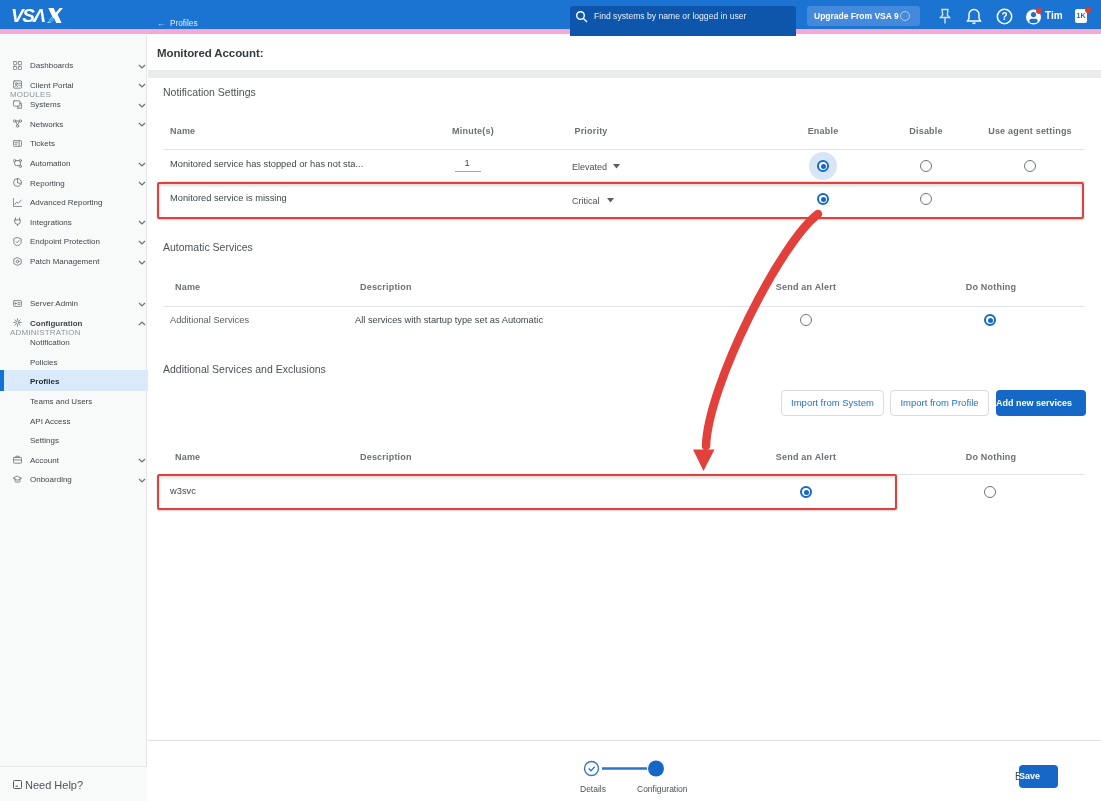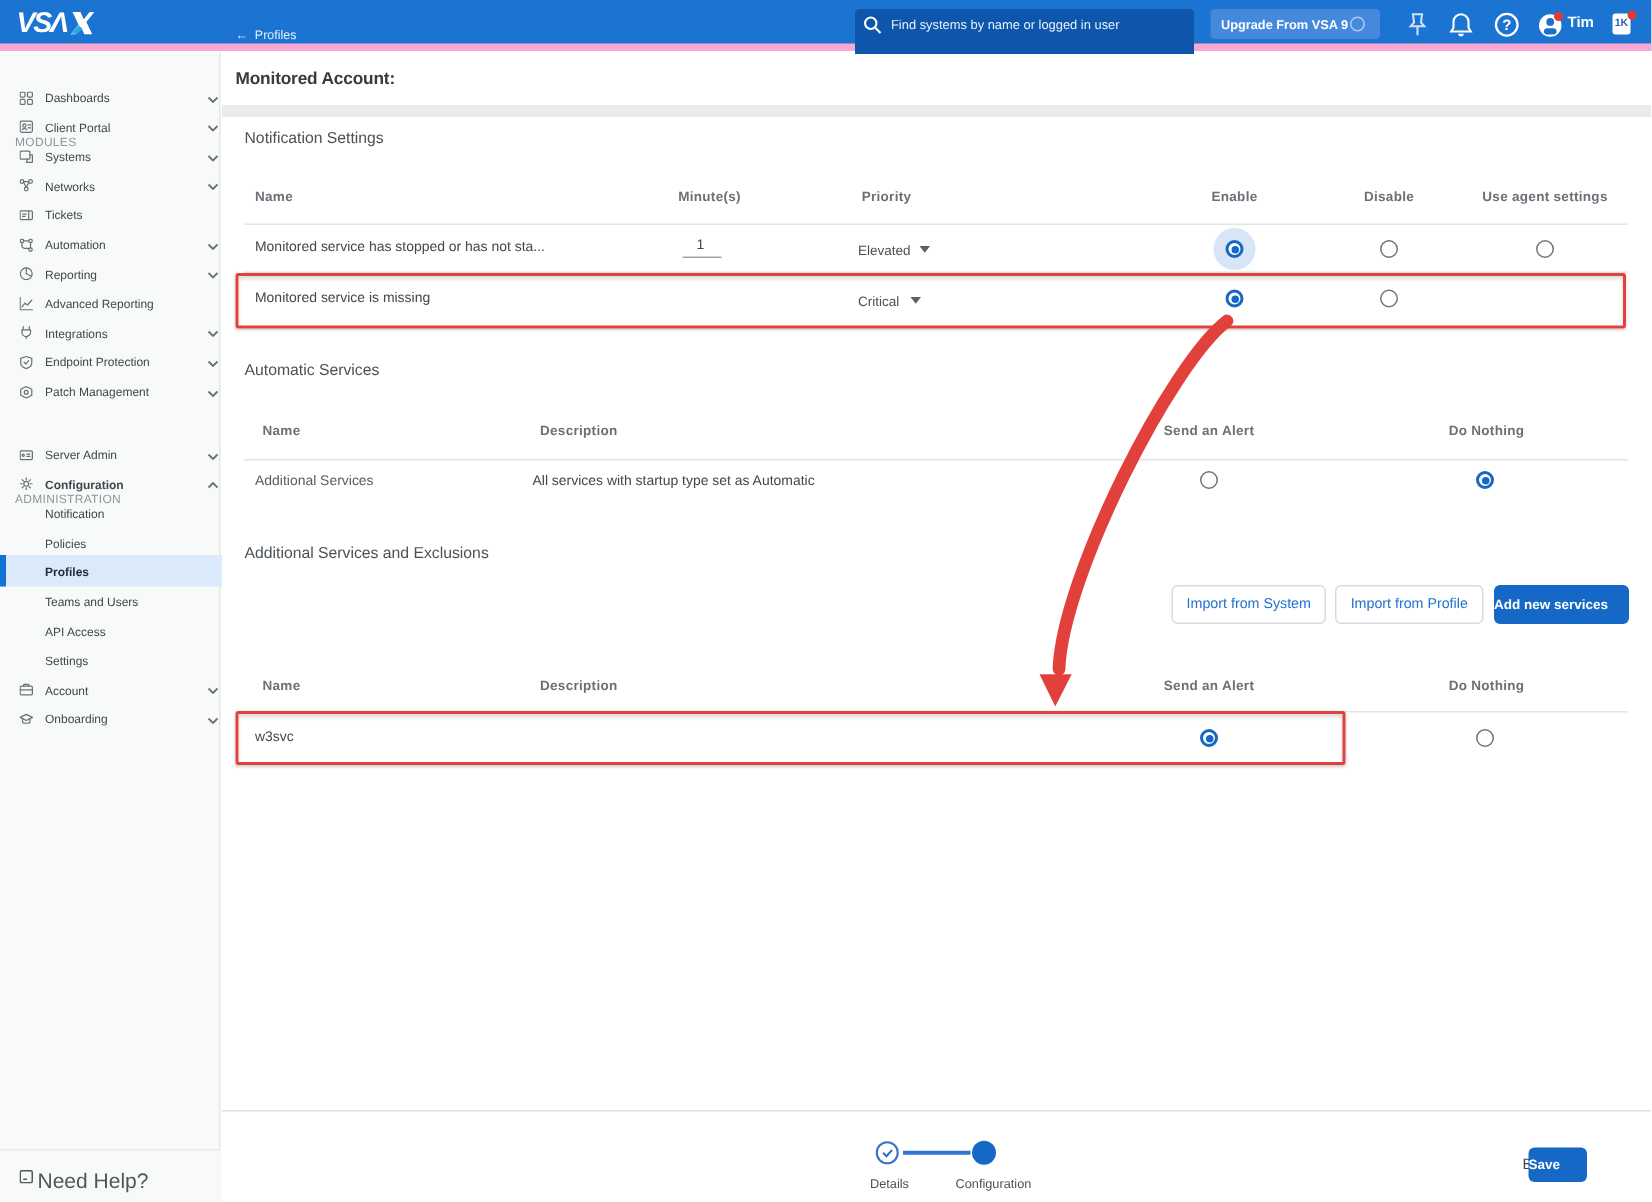--- a/index.html
+++ b/index.html
@@ -22,21 +22,21 @@
 .mitem { position:absolute; left:0; width:158px; height:20px; font-size:8px; color:#40474D; }
 .mitem .lbl { position:absolute; left:30px; top:7px; white-space:nowrap; }
 .mitem .ico { position:absolute; left:13px; top:6.5px; width:9px; height:9px; } .mitem .ico svg { width:9px; height:9px; }
 .mitem .chev { position:absolute; right:12px; top:9.5px; width:8px; height:5px; } .mitem .chev svg { display:block; } .mitem .ico svg { display:block; }
 .sub { }
 .sub .lbl { left:30px; }
 .selitem { background:#DAEAFA; }
 .selitem:before { content:""; position:absolute; left:0; top:0; width:4px; height:100%; background:#1273D4; }
 .selitem .lbl { font-weight:bold; color:#1F2B36; }
 #needhelp { position:absolute; left:0; top:766px; width:147px; height:35px; border-top:1px solid #E8EAEB; background:#F8F9F9; }
-#needhelp span { position:absolute; left:25px; top:12px; font-size:14px; color:#4F565C; }
+#needhelp span { position:absolute; left:25px; top:12px; font-size:11px; color:#4F565C; }
 
 
 #main { position:absolute; left:148px; top:36px; width:953px; height:765px; background:#fff; }
 #main h1 { position:absolute; left:9px; top:11px; font-size:11.5px; font-weight:bold; letter-spacing:-0.1px; color:#363B40; white-space:nowrap; }
 #greystrip { position:absolute; left:0; top:34px; width:953px; height:8px; background:#E9EBEC; }
 .sechead { position:absolute; left:15px; font-size:10.5px; color:#4B5257; white-space:nowrap; }
 .thead { position:absolute; white-space:nowrap; font-size:9px; font-weight:bold; color:#6A7076; letter-spacing:0.2px; }
 .hline { position:absolute; height:1px; background:#E2E4E6; }
 .cell { position:absolute; white-space:nowrap; font-size:9.3px; color:#3F464C; }
 

